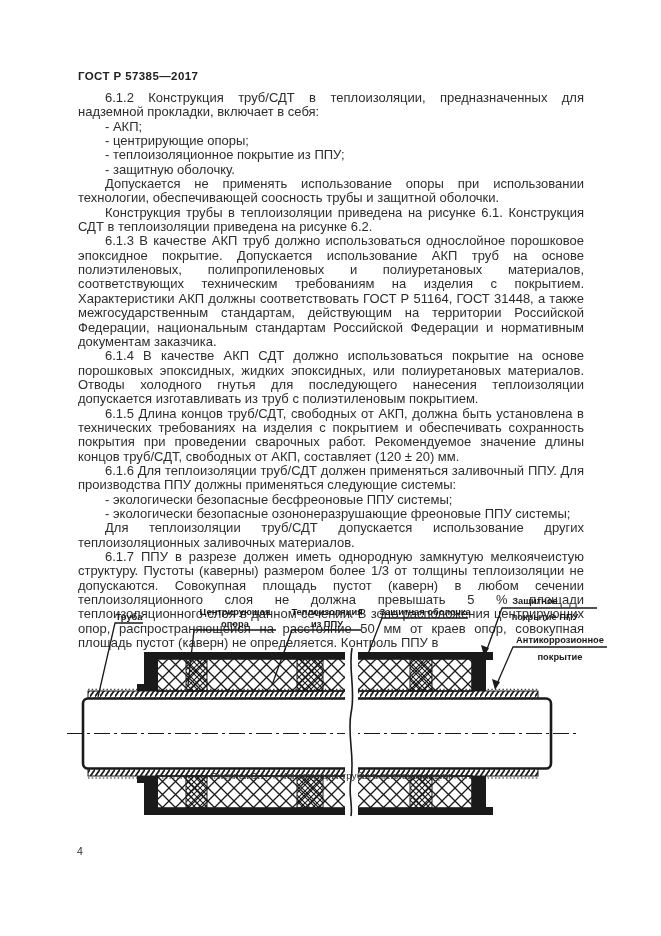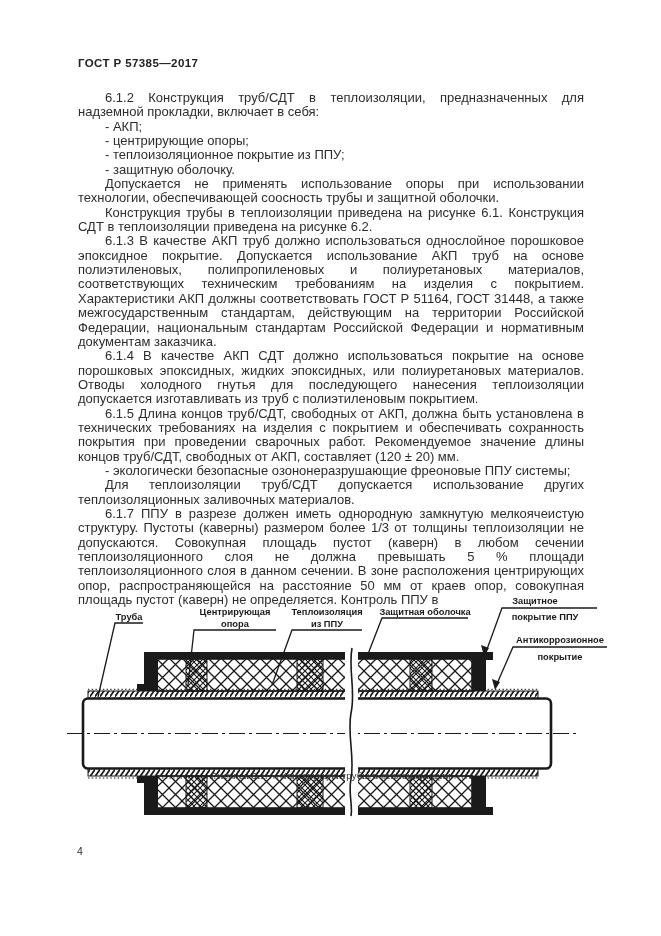--- a/index.html
+++ b/index.html
@@ -1,21 +1,21 @@
 <!DOCTYPE html>
 <html><head>
 <meta charset="utf-8">
 <style>
   html,body{margin:0;padding:0;background:#ffffff}
   .page{
     position:relative;width:661px;height:936px;background:#fff;
     font-family:"Liberation Sans",sans-serif;color:#2a2a2a;overflow:hidden;
   }
   .hdr{
-    position:absolute;left:78px;top:57px;
+    position:absolute;left:78px;top:70px;
     font-size:11.5px;font-weight:bold;letter-spacing:.4px;color:#222;
   }
   .textblock{
     position:absolute;left:78px;top:91px;width:506px;
     font-size:13px;line-height:14.35px;text-align:justify;color:#2d2d2d;
   }
   .textblock p{margin:0;text-indent:27px}
   .figure{position:absolute;left:65px;top:593px;width:545px;height:235px}
   .figure svg{display:block}
   .fig-label{
@@ -39,20 +39,22 @@
     <p>6.1.2  Конструкция труб/СДТ в теплоизоляции, предназначенных для надземной прокладки, включает в себя:</p>
     <p>-  АКП;</p>
     <p>-  центрирующие опоры;</p>
     <p>-  теплоизоляционное покрытие из ППУ;</p>
     <p>-  защитную оболочку.</p>
     <p>Допускается не применять использование опоры при использовании технологии, обеспечивающей соосность трубы и защитной оболочки.</p>
     <p>Конструкция трубы в теплоизоляции приведена на рисунке 6.1. Конструкция СДТ в теплоизоляции приведена на рисунке 6.2.</p>
     <p>6.1.3  В качестве АКП труб должно использоваться однослойное порошковое эпоксидное покрытие. Допускается использование АКП труб на основе полиэтиленовых, полипропиленовых и полиуретановых материалов, соответствующих техническим требованиям на изделия с покрытием. Характеристики АКП должны соответствовать ГОСТ Р 51164, ГОСТ 31448, а также межгосударственным стандартам, действующим на территории Российской Федерации, национальным стандартам Российской Федерации и нормативным документам заказчика.</p>
     <p>6.1.4  В качестве АКП СДТ должно использоваться покрытие на основе порошковых эпоксидных, жидких эпоксидных, или полиуретановых материалов. Отводы холодного гнутья для последующего нанесения теплоизоляции допускается изготавливать из труб с полиэтиленовым покрытием.</p>
     <p>6.1.5  Длина концов труб/СДТ, свободных от АКП, должна быть установлена в технических требованиях на изделия с покрытием и обеспечивать сохранность покрытия при проведении сварочных работ. Рекомендуемое значение длины концов труб/СДТ, свободных от АКП, составляет (120 ± 20) мм.</p>
+    <p>6.1.6  Для теплоизоляции труб/СДТ должен применяться заливочный ППУ. Для производства ППУ должны применяться следующие системы:</p>
+    <p>-  экологически безопасные бесфреоновые ППУ системы;</p>
     <p>-  экологически безопасные озононеразрушающие фреоновые ППУ системы;</p>
     <p>Для теплоизоляции труб/СДТ допускается использование других теплоизоляционных заливочных материалов.</p>
     <p>6.1.7  ППУ в разрезе должен иметь однородную замкнутую мелкоячеистую структуру. Пустоты (каверны) размером более 1/3 от толщины теплоизоляции не допускаются. Совокупная площадь пустот (каверн) в любом сечении теплоизоляционного слоя не должна превышать 5 % площади теплоизоляционного слоя в данном сечении. В зоне расположения центрирующих опор, распространяющейся на расстояние 50 мм от краев опор, совокупная площадь пустот (каверн) не определяется. Контроль ППУ в</p>
   </div>
 
   <div class="figure">
     <svg width="545" height="235" viewBox="0 0 545 235" xmlns="http://www.w3.org/2000/svg">
       <defs>
         <pattern id="xh" width="13" height="13" patternUnits="userSpaceOnUse">
           <path d="M0,0 L13,13 M13,0 L0,13" stroke="#1a1a1a" stroke-width="1.3" fill="none"></path>

